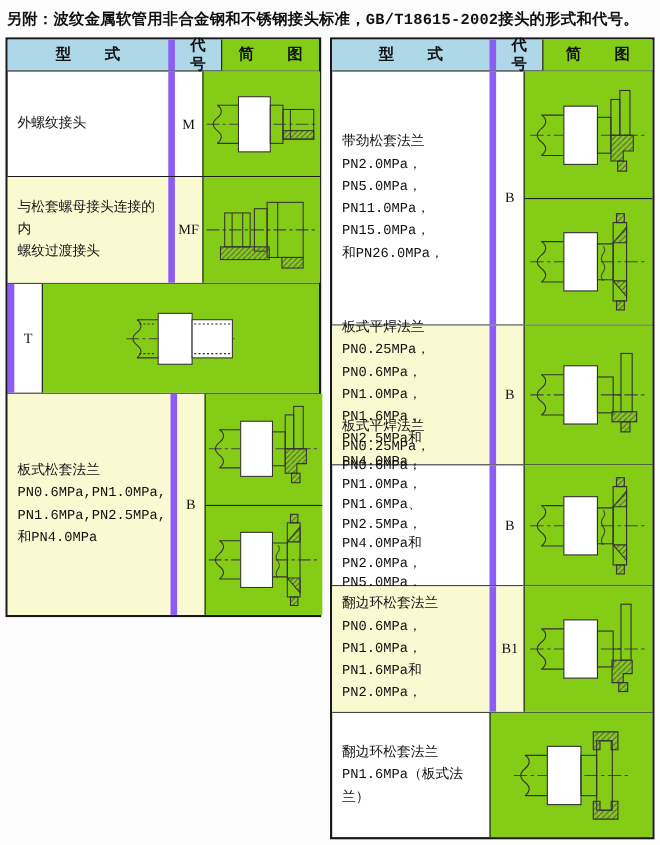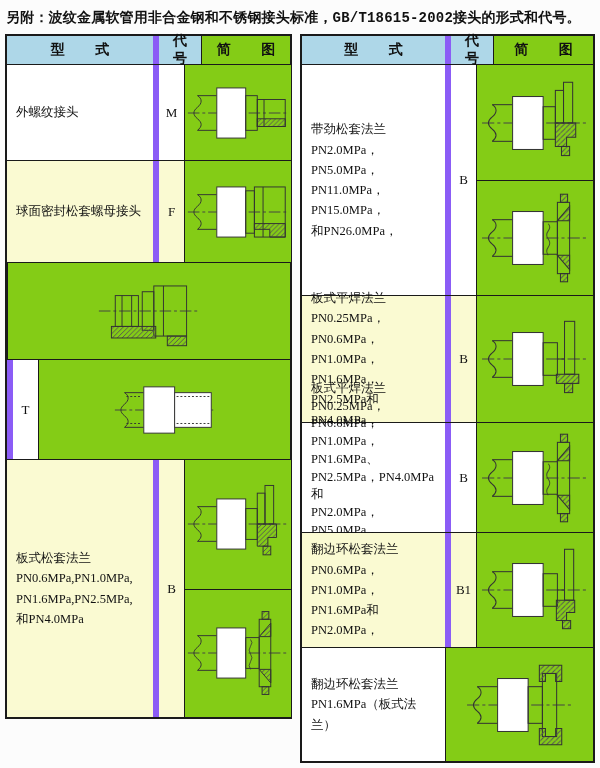--- a/index.html
+++ b/index.html
@@ -34,36 +34,36 @@
   .cell { position:relative; }
   .c-label { flex:0 0 146px; display:flex; align-items:center; padding:4px 4px 4px 9px; }
   .tbl-right .c-label { flex:0 0 143px;justify-content:flex-end; }
   .c-code  { flex:0 0 31px; border-left:6px solid #8b5cf6; display:flex; align-items:center; justify-content:center; }
   .c-diag  { flex:1 1 auto; border-left:1px solid #1a1a1a; display:flex; align-items:center; justify-content:center; background:#84cc16; }
   .hdr { background:#aed7e8; }
   .hdr .cell { display:flex; align-items:center; justify-content:center; font-size:14px; font-weight:bold; height:28px; padding:14px; }
   .wide-sp { word-spacing:1.9em; white-space:pre; }
   .hl { background:#fafad2; }
   .label-txt {
-    font-family:Liberation Serif, serif;
+    font-family:Liberation Mono, monospace;
     font-size:12.5px;
     line-height:1.62;
     white-space:pre-line;
   }
   .tight .label-txt { line-height:1.42; }
   .code-txt {
     font-family:"Liberation Serif","DejaVu Serif",serif;
     font-size:13px;
   }
   
   .dsplit { flex-direction:column; align-items:stretch; padding:0; }
   .dsplit > div { flex:1 1 50%; display:flex; align-items:center; justify-content:center; }
   .dsplit > div + div { border-top:1px solid #1a1a1a; }
   
-  .hL1{height:96px}.hL2{height:102px}.hL3{height:100px}.hL4{height:97px}.hL5{height:100px}.hL6{height:258px}
+  .hL1{height:96px}.hL2{height:102px}.hL3{height:100px}.hL4{height:97px}.hL5{height:100px}.hL6{height:202px}
   .hR1{height:231px}.hR2{height:127px}.hR3{height:110px}.hR4{height:115px}.hR5{height:114px}
   svg.dg { display:block; }
   .hidden-defs { position:absolute; width:0; height:0; }
 </style>
 </head>
 <body>
 
 <svg class="hidden-defs" aria-hidden="true">
   <defs>
     <pattern id="hat" width="5" height="5" patternUnits="userSpaceOnUse">
@@ -235,36 +235,30 @@
       <div class="cell c-code">
           <span class="code-txt">M</span>
         </div>
       <div class="cell c-diag">
           <svg class="dg" width="106" height="88" viewBox="0 0 110 90">
             <use href="#dM"></use>
           </svg>
         </div>
     </div>
 
-    <div class="row hL2">
+
+
+    <div class="row hL4">
       <div class="cell c-label hl">
-          <span class="label-txt">球面密封松套螺母接头</span>
+          <span class="label-txt">与松套螺母接头连接的内
+螺纹过渡接头</span>
         </div>
       <div class="cell c-code hl">
-          <span class="code-txt">F</span>
-        </div>
-      <div class="cell c-diag">
-          <svg class="dg" width="106" height="88" viewBox="0 0 110 90">
-            <use href="#dF"></use>
-          </svg>
-        </div>
-    </div>
-
-
-    <div class="row hL4">
+          <span class="code-txt">MF</span>
+        </div>
       <div class="cell c-diag">
           <svg class="dg" width="106" height="88" viewBox="0 0 110 90">
             <use href="#dMF"></use>
           </svg>
         </div>
     </div>
 
     <div class="row hL5">
       <div class="cell c-code">
           <span class="code-txt">T</span>

